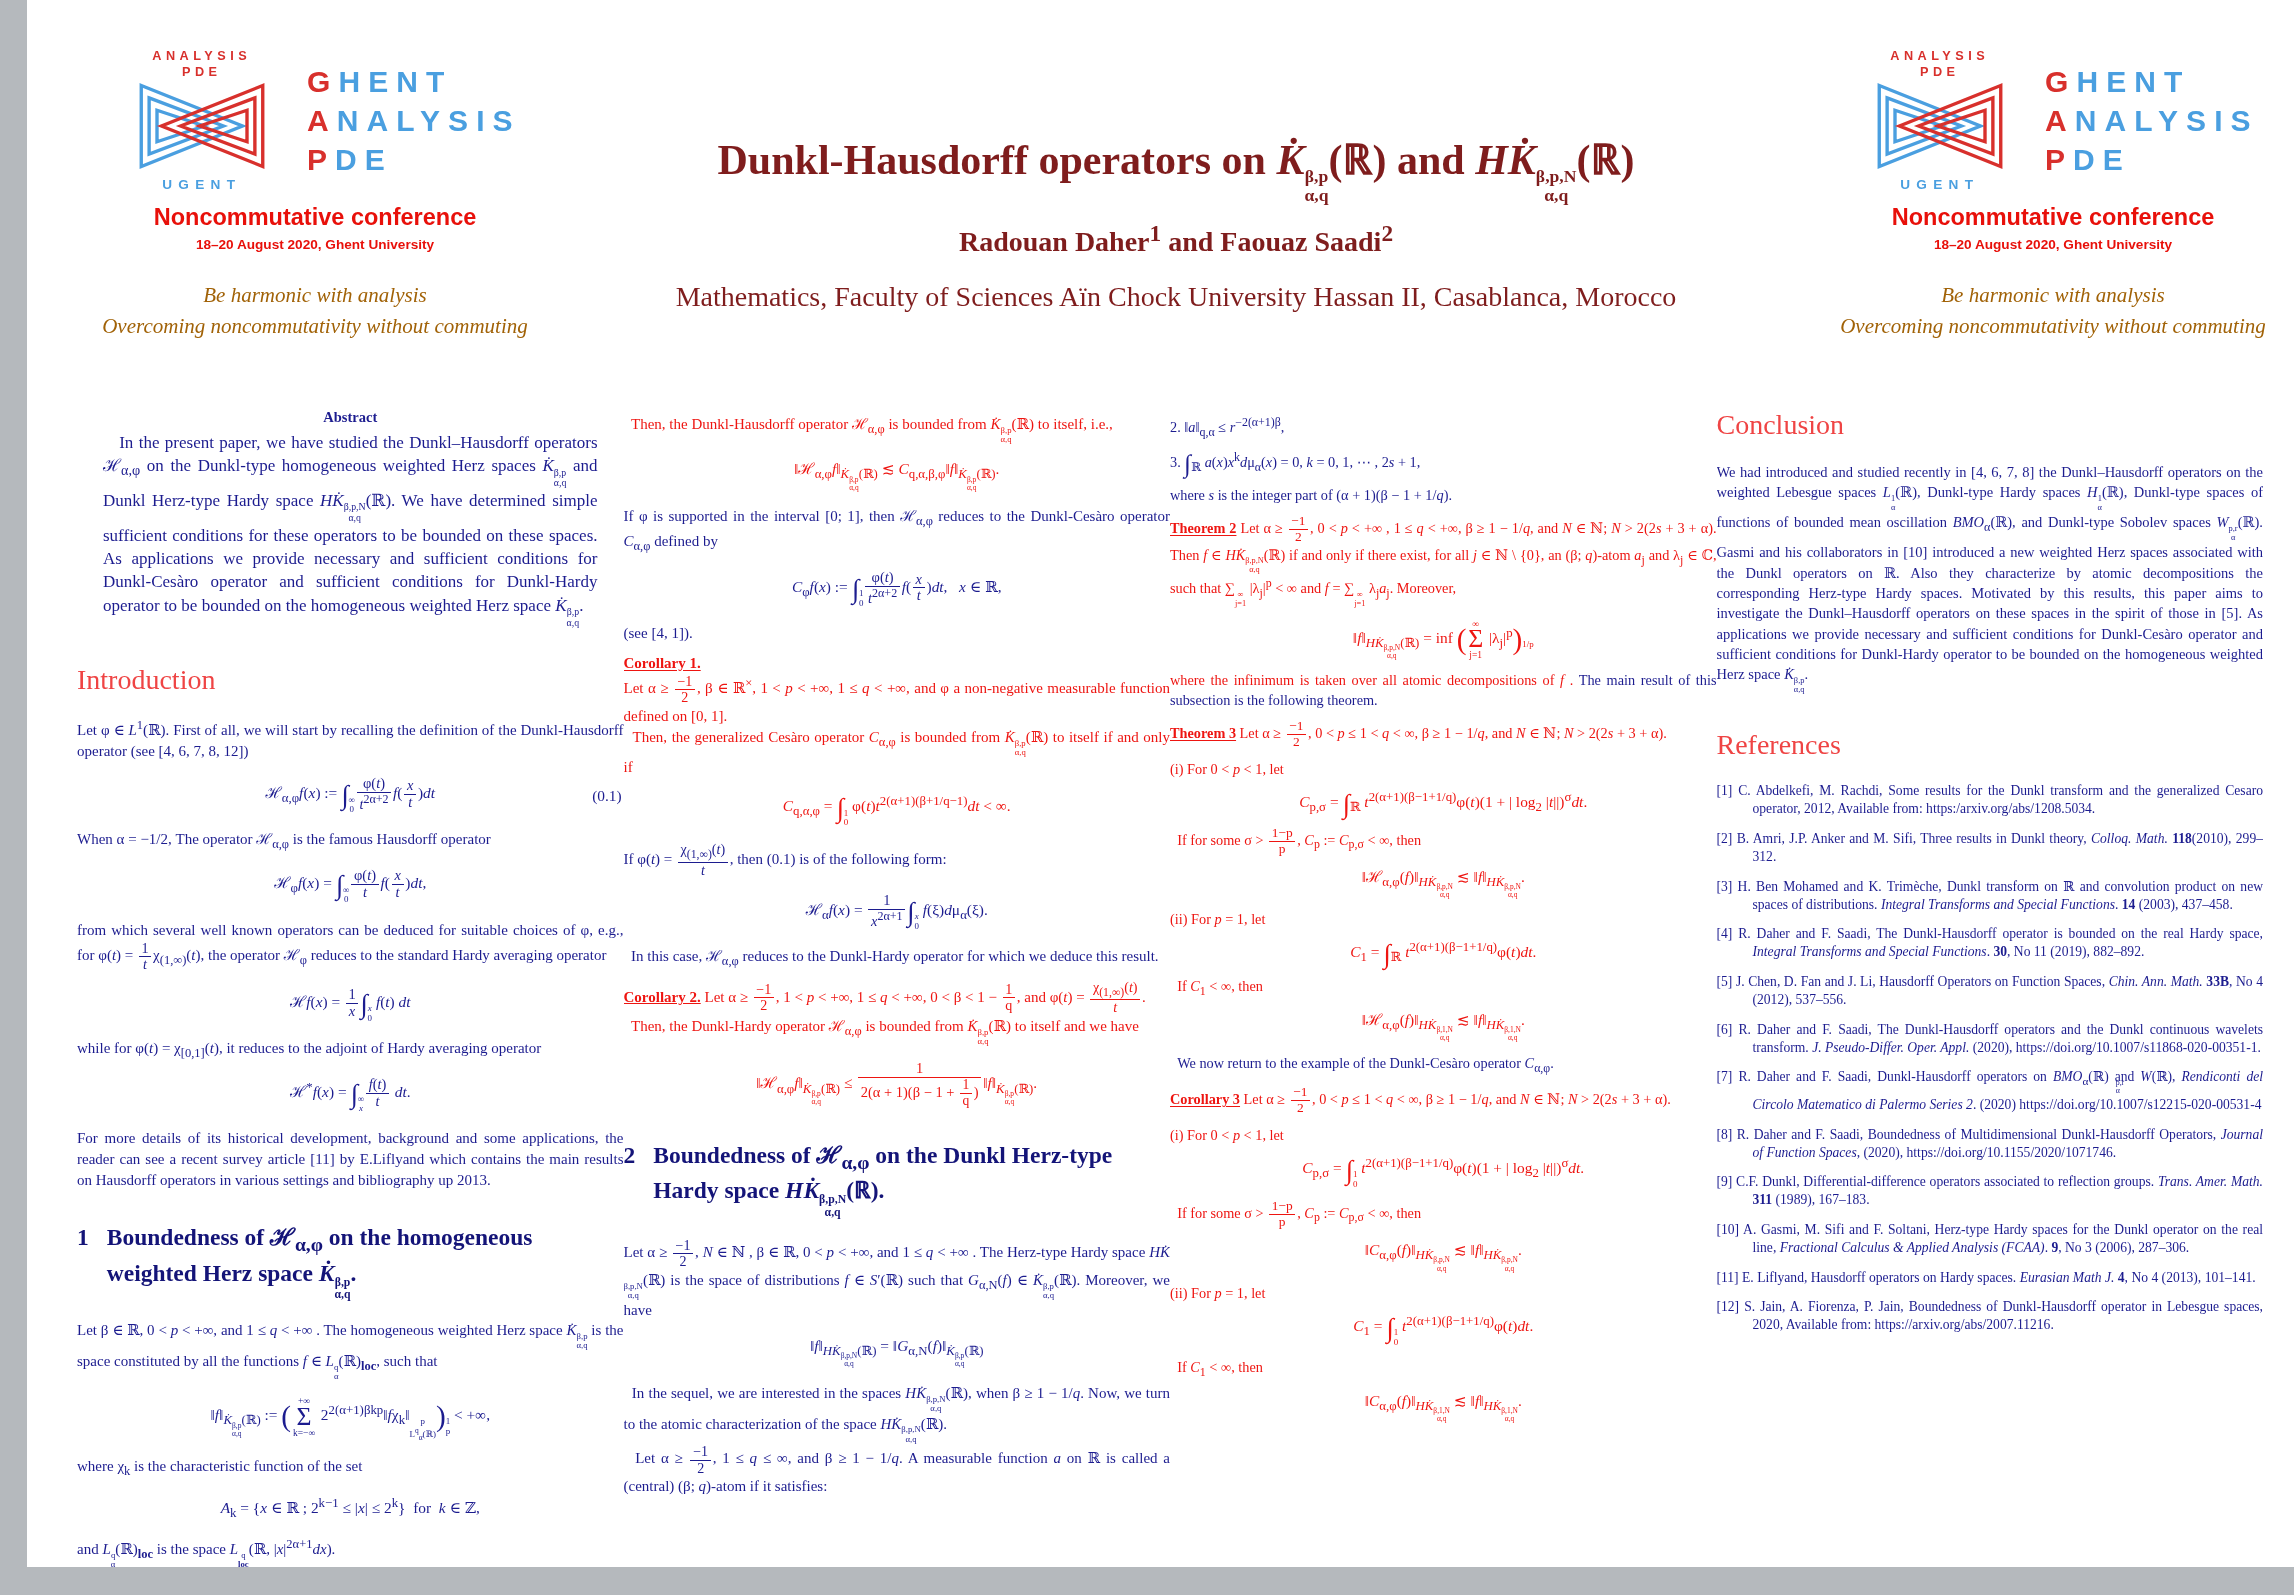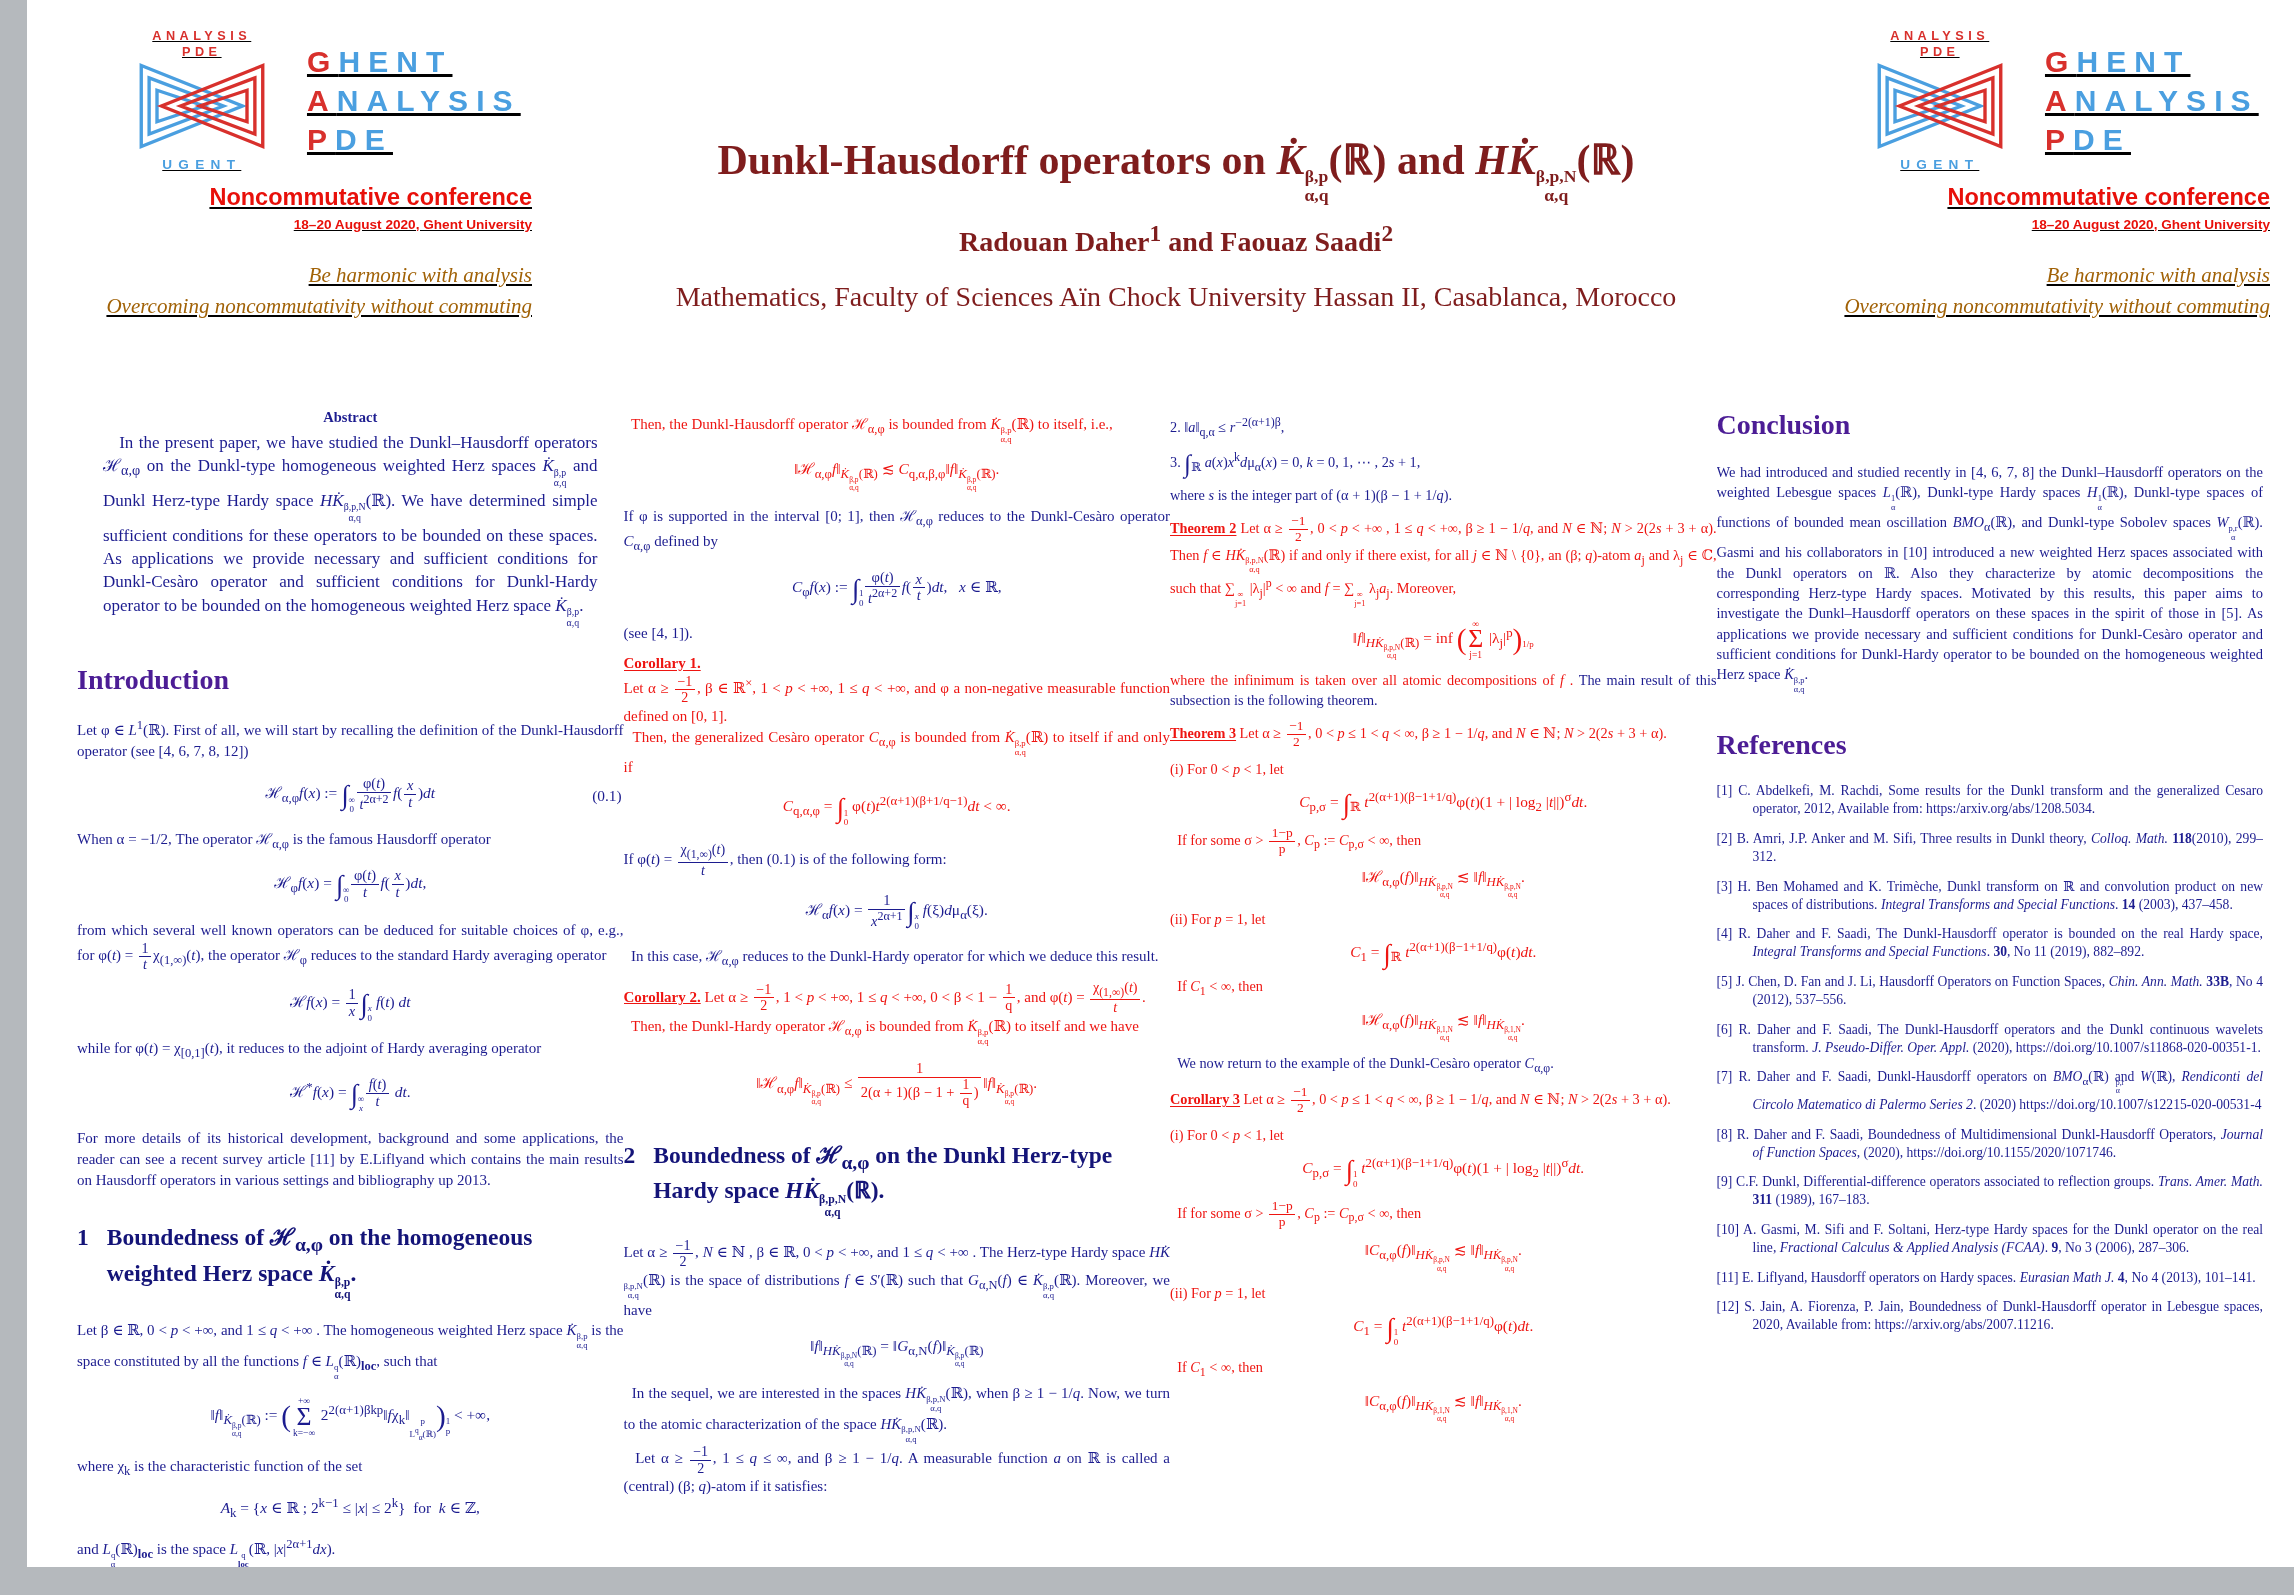--- a/index.html
+++ b/index.html
@@ -7,21 +7,21 @@
     width:2294px;height:1596px;position:relative;
     background:#b5b9bd;
     font-family:"Liberation Serif","DejaVu Serif",serif;
     -webkit-font-smoothing:antialiased;
   }
   .poster{
     position:absolute;left:27px;top:0;width:2267px;height:1567px;
     background:#ffffff;overflow:hidden;
   }
   
-  .logo-block{position:absolute;top:29px;width:434px;text-align:right;text-decoration:underline;}
+  .logo-block{position:absolute;top:49px;width:434px;text-align:center;}
   .logo-left{left:71px;}
   .logo-right{left:1809px;}
   .logo-row{display:flex;align-items:center;justify-content:center;gap:12.7px;}
   .bowtie-wrap{display:flex;flex-direction:column;align-items:center;width:185px;}
   .logo-top-label{color:#d8302c;font-family:"Liberation Sans",sans-serif;font-weight:bold;font-size:12.7px;letter-spacing:4.5px;line-height:1.25;}
   .logo-bottom-label{color:#4a9fe0;font-family:"Liberation Sans",sans-serif;font-weight:bold;font-size:13.6px;letter-spacing:6.3px;margin-top:1.8px;}
   .gap-words{display:flex;flex-direction:column;align-items:flex-start;font-family:"Liberation Sans",sans-serif;font-weight:bold;color:#4a9fe0;font-size:30px;letter-spacing:8.1px;line-height:1.3;}
   .lr{color:#d8302c;}
   .conf-name{color:#e8100a;font-family:"Liberation Sans",sans-serif;font-weight:bold;font-size:23.5px;margin-top:12.7px;}
   .conf-date{color:#e8100a;font-family:"Liberation Sans",sans-serif;font-weight:bold;font-size:13.6px;margin-top:5.4px;}
@@ -30,21 +30,21 @@
   .title{font-size:42px;font-weight:bold;line-height:1.25;}
   .title .ss{font-size:0.42em;}
   .authors{font-size:28px;font-weight:bold;margin-top:14.5px;}
   .affil{font-size:28px;margin-top:16.3px;line-height:1.65;}
   
   .cols{position:absolute;left:50px;top:405px;width:2186px;display:flex;height:1162px;}
   .col{flex:1 1 0;min-width:0;color:#1c1c8f;font-size:15px;line-height:1.4;overflow:hidden;}
   .blue{color:#1c1c8f;} .red{color:#ee1511;}
   .habs{text-align:center;font-weight:bold;font-size:14.5px;margin:1.8px 0 3.6px;}
   .pabs{font-size:17px;line-height:1.38;text-align:justify;margin:0 26px;}
-  .h1{font-size:28px;font-weight:bold;margin:31px 0 18px;color:#4c1d95;}
+  .h1{font-size:28px;font-weight:normal;margin:31px 0 18px;color:#ef4444;}
   .col > .h1:first-child{margin-top:0;}
   .h2{display:flex;gap:18px;font-size:23.5px;font-weight:bold;line-height:1.3;margin:31px 0 18px;color:#141478;}
   .h2 .txt .ss{font-size:0.5em;}
   .p{text-align:justify;margin:9px 0;}
   .eq{position:relative;text-align:center;margin:14.5px 0;font-size:15.4px;line-height:1.25;}
   .eqtag{position:absolute;right:1.8px;top:50%;transform:translateY(-50%);}
   .ref{font-size:13.6px;line-height:1.32;text-align:justify;margin:0 0 11.8px 0;padding-left:36px;text-indent:-36px;}
   .col4-tweak .p{font-size:14.5px;}
   .col3-tweak{font-size:14.3px;}
   .col3-tweak .eq{margin:10px 0;}

